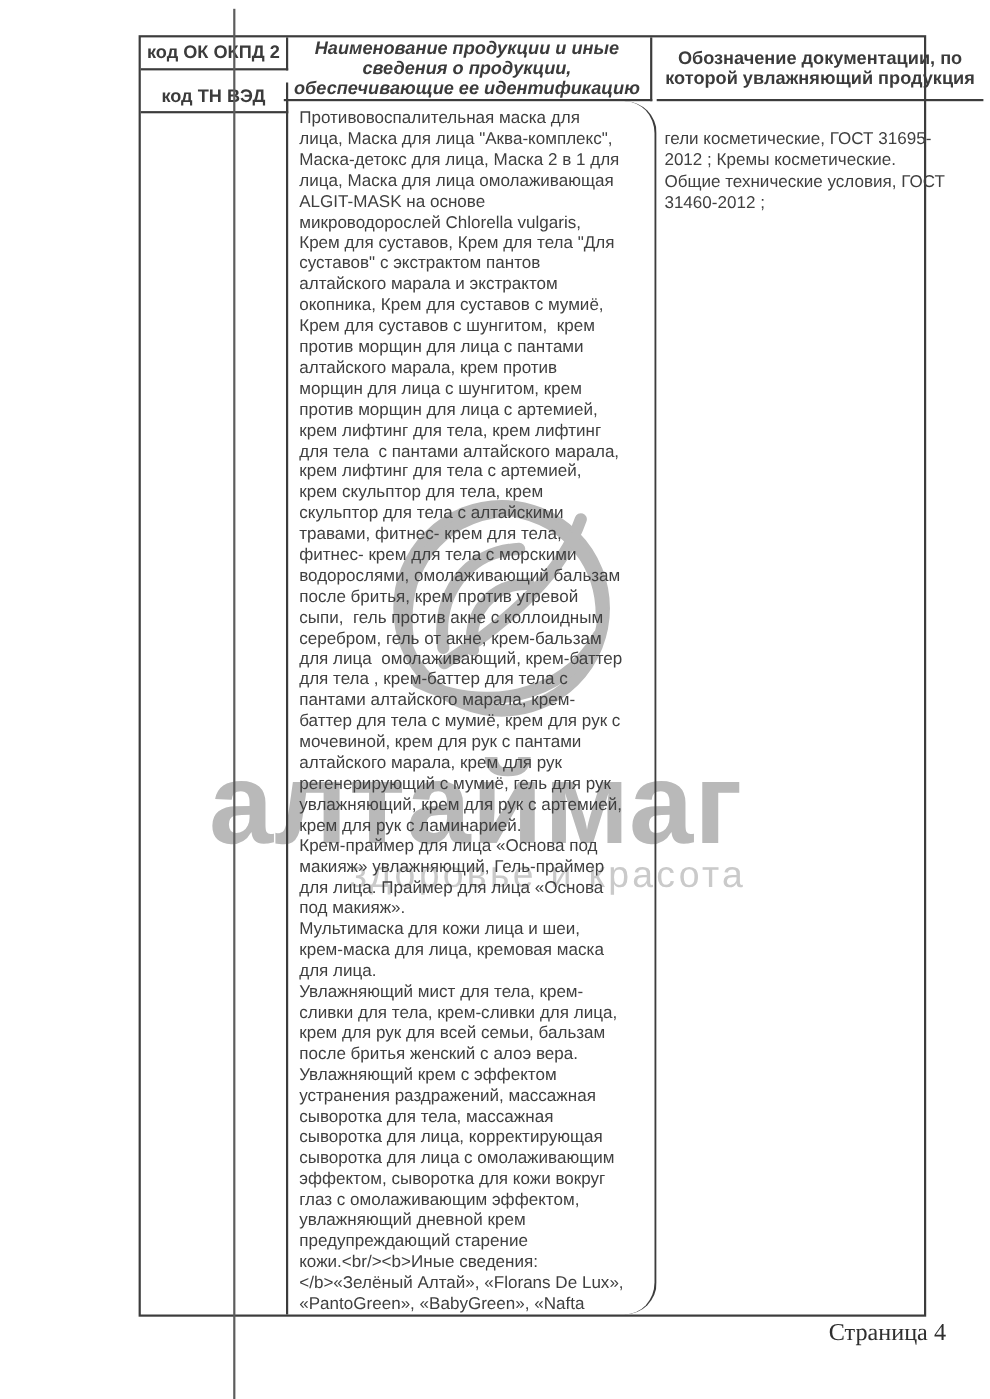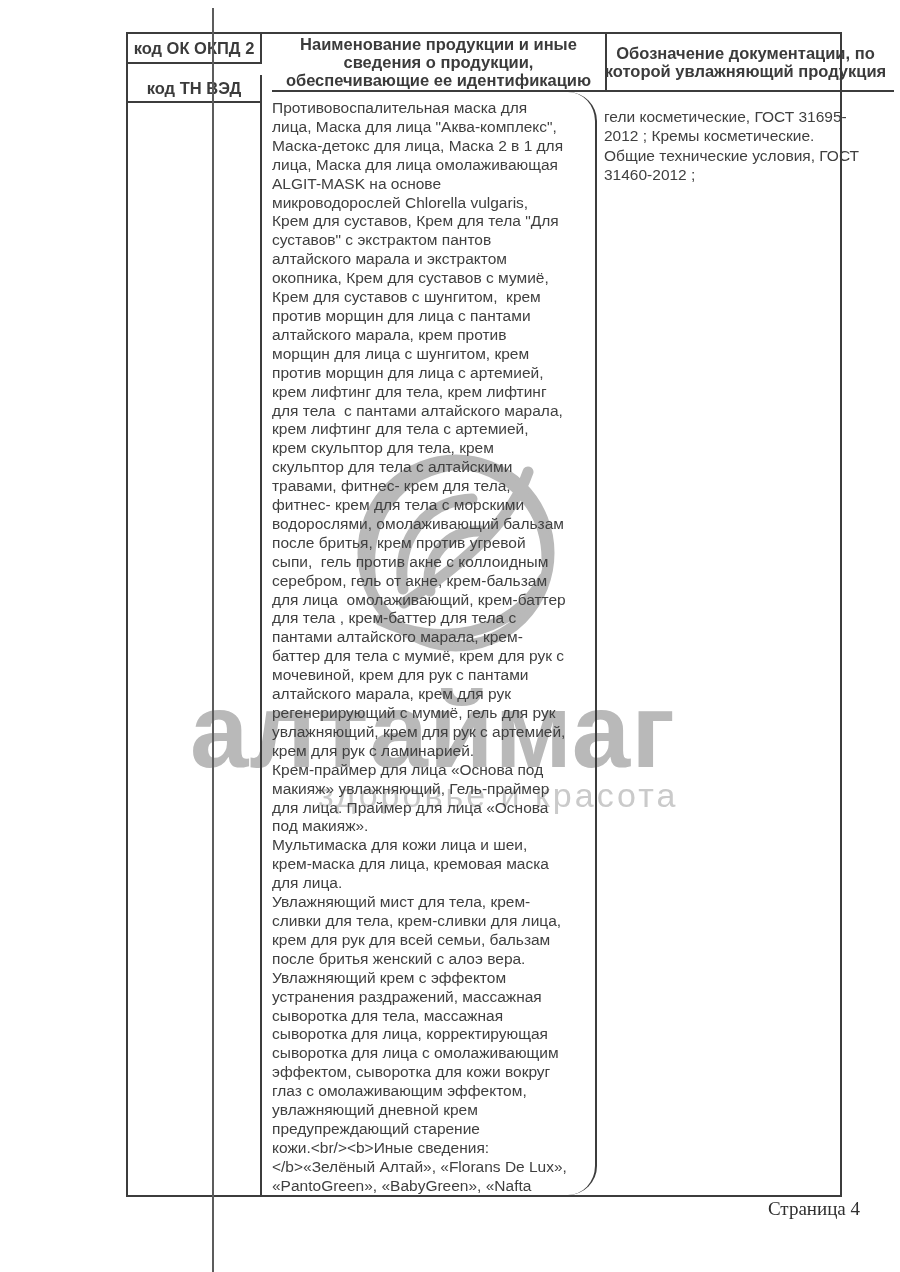--- a/index.html
+++ b/index.html
@@ -32,43 +32,43 @@
   .doc-table {
     position:absolute; left:78px; top:32px; width:716px; height:1165px;
     border:2px solid #3c3c3c; box-sizing:border-box; z-index:2;margin-left:48px;
   }
   .cell { position:absolute; box-sizing:border-box; overflow:hidden; }
   .bR { border-right:2px solid #3c3c3c; }
   .bB { border-bottom:2px solid #3c3c3c; }
 
   .c-h1t { left:0; top:0;    width:134px; height:30px; }
   .c-h1b { left:0; top:41px; width:134px; height:28px; }
-  .c-h2  { left:144px; top:0; width:335px; height:58px; }
+  .c-h2  { left:130px; top:0; width:335px; height:58px;font-style:italic; }
   .c-h3  { left:469px; top:0; width:297px; height:58px; }
   .c-b1  { left:0;     top:58px; width:134px; height:1103px; }
   .c-b2  { left:134px; top:58px; width:335px; height:1103px; }
-  .c-b3  { left:469px; top:66px; width:297px; height:1103px; }
+  .c-b3  { left:469px; top:76px; width:297px; height:1103px; }
 
   .hdr {
     display:flex; align-items:center; justify-content:center;
     font-weight:bold; font-size:16.5px; line-height:18px;
     text-align:center; white-space:pre-line; color:#3b3b3b;
   }
   .body-text {
     padding:7px 0 0 10px;
     font-size:15.5px; line-height:18.9px;
     white-space:pre; color:#3f3f3f;border-radius:29px;
   }
   .c-b3.body-text { padding-left:7px; line-height:19.3px; }
 
   
   .footer {
     position:absolute; top:1198px; left:560px; width:300px;
     text-align:right; font-family:"Liberation Serif", serif;
-    font-size:19px; color:#2f2f2f; z-index:2; white-space:pre;
+    font-size:22px; color:#2f2f2f; z-index:2; white-space:pre;
   }
 </style>
 </head>
 <body>
 
 <div class="page">
 
   <div class="wm-layer">
     <svg class="wm-logo" width="900" height="1272" viewBox="0 0 900 1272" fill="none" stroke="#b9b9b9" stroke-width="11" stroke-linecap="round">
       <circle cx="456" cy="553" r="93"></circle>

